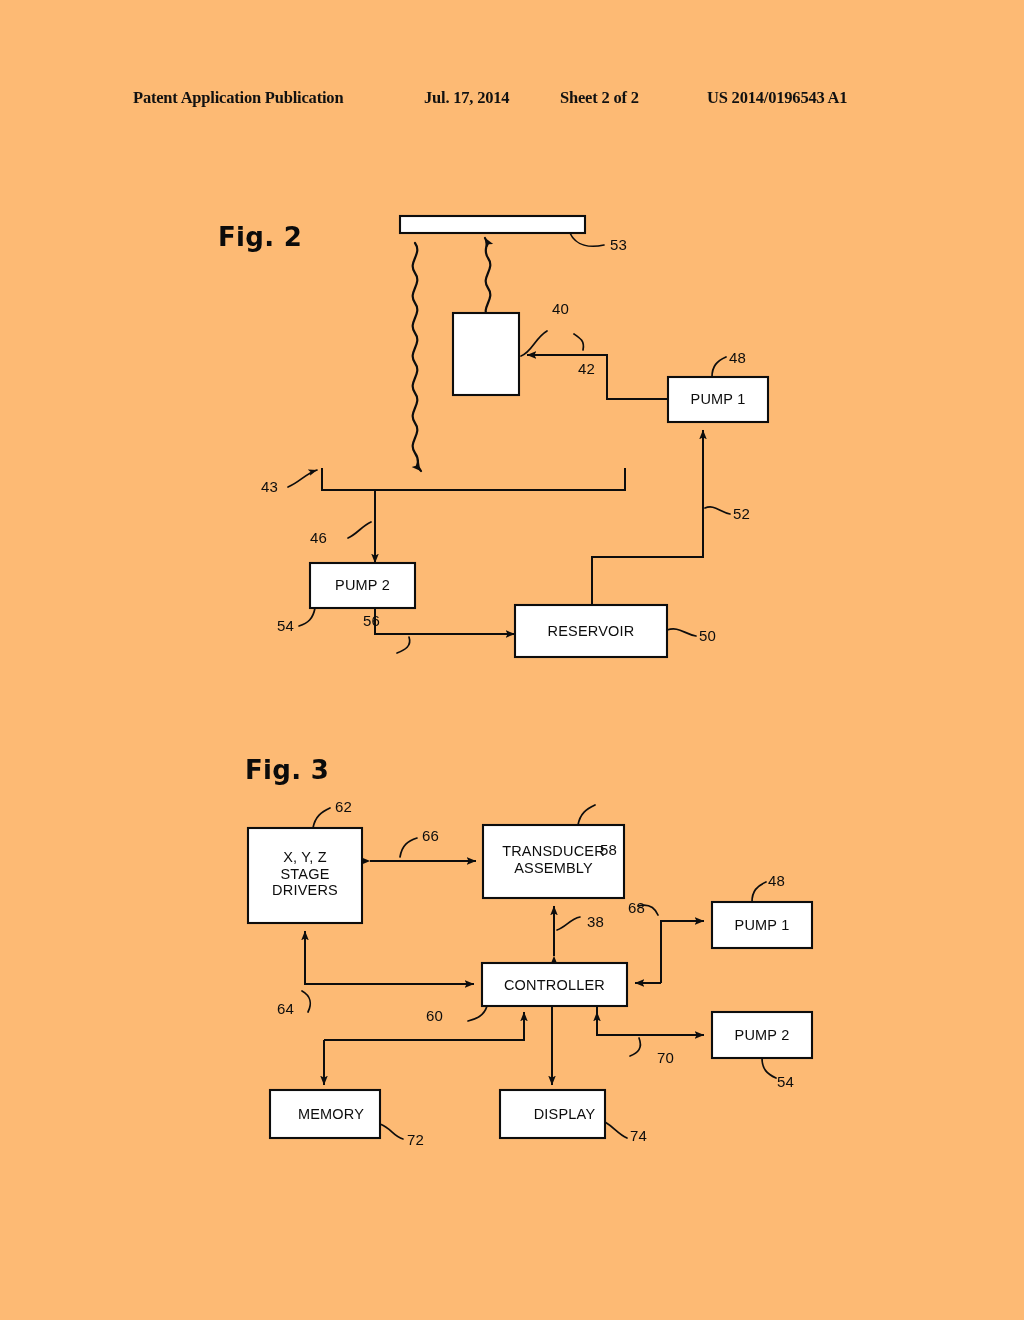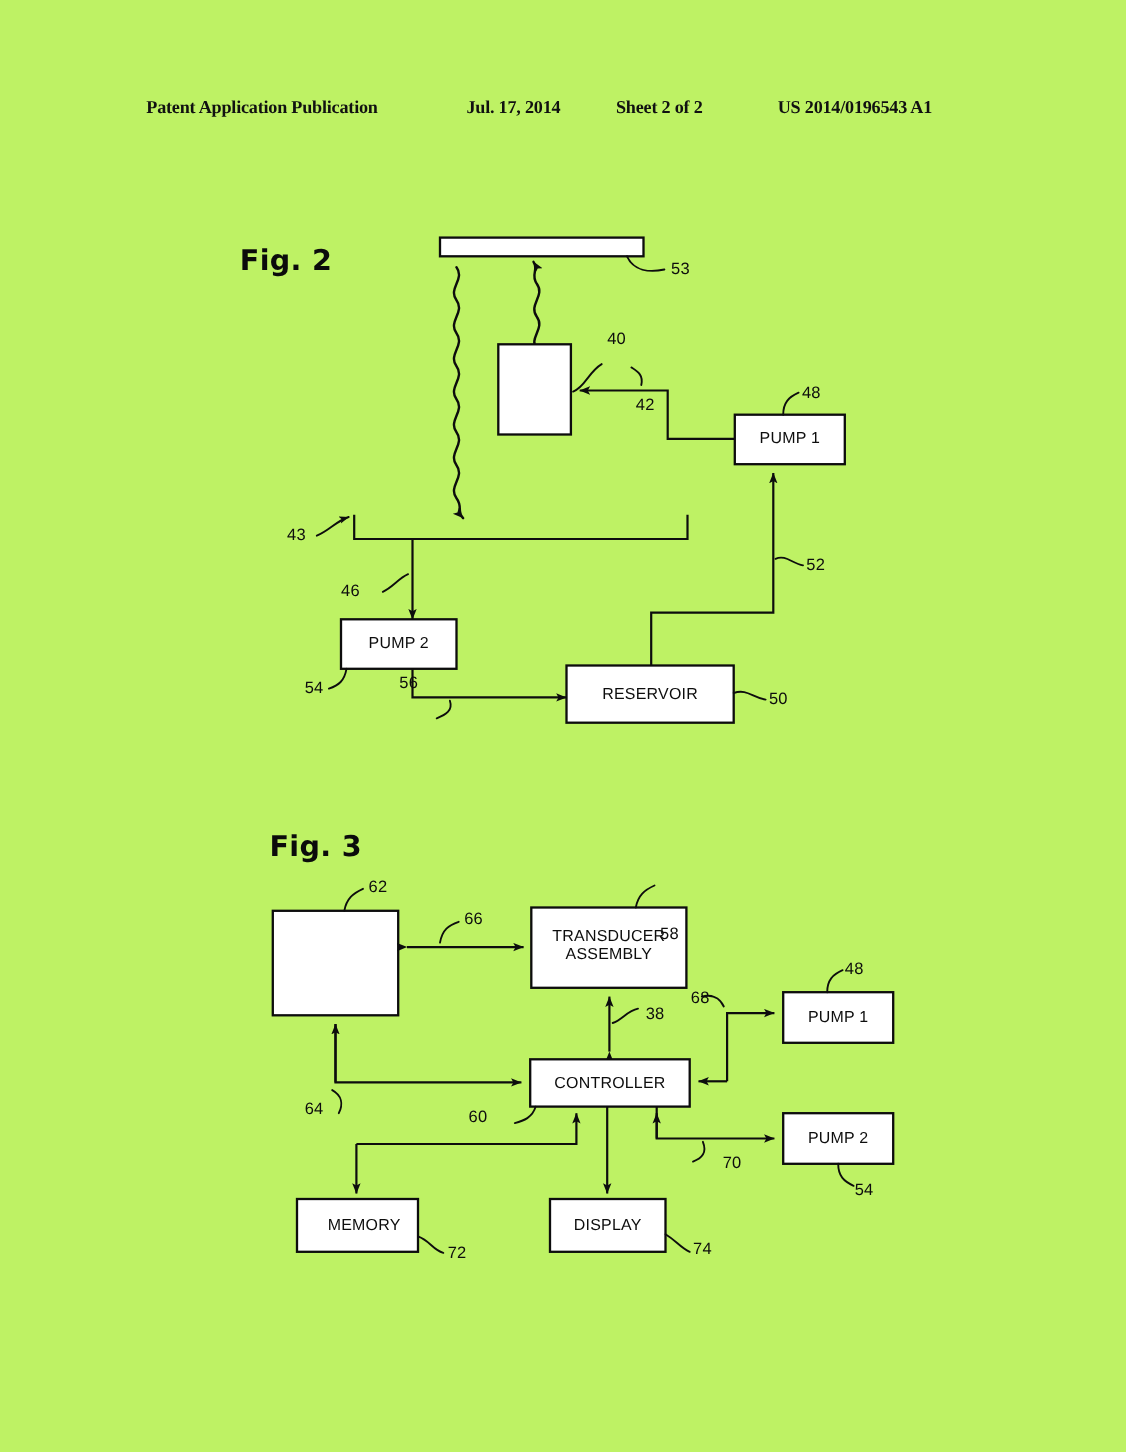--- a/index.html
+++ b/index.html
@@ -13,21 +13,21 @@
     position: relative;
     font-family: "Liberation Sans", sans-serif;
     color: #000000;
     overflow: hidden;
   }
   #sheet {
     position: absolute;
     left: 0; top: 0;
     width: 1024px;
     height: 1320px;
-    background: #bef264;
+    background: #fdba74;
   }
   .hdr {
     position: absolute;
     top: 88px;
     font-family: "Liberation Serif", serif;
     font-weight: bold;
     font-size: 16.5px;
     letter-spacing: -0.2px;
     white-space: nowrap;
     color: #111;
@@ -237,27 +237,30 @@
   <div class="refnum" style="left:552px; top:300px;">40</div>
   <div class="refnum" style="left:578px; top:344px;margin-top:16px;">42</div>
   <div class="refnum" style="left:729px; top:349px;">48</div>
   <div class="refnum" style="left:261px; top:478px;">43</div>
   <div class="refnum" style="left:733px; top:505px;">52</div>
   <div class="refnum" style="left:310px; top:529px;">46</div>
   <div class="refnum" style="left:277px; top:617px;">54</div>
   <div class="refnum" style="left:363px; top:612px;">56</div>
   <div class="refnum" style="left:699px; top:627px;">50</div>
 
+  <div class="boxtext" style="left:248px; top:849px; width:114px;">X, Y, Z
+STAGE
+DRIVERS</div>
   <div class="boxtext" style="left:483px; top:843px; width:141px;">TRANSDUCER
 ASSEMBLY</div>
   <div class="boxtext" style="left:482px; top:977px; width:145px;">CONTROLLER</div>
   <div class="boxtext" style="left:712px; top:917px; width:100px;">PUMP 1</div>
   <div class="boxtext" style="left:712px; top:1027px; width:100px;">PUMP 2</div>
   <div class="boxtext" style="left:270px; top:1106px; width:122px;">MEMORY</div>
-  <div class="boxtext" style="left:500px; top:1106px; width:105px;">DISPLAY</div>
+  <div class="boxtext" style="left:500px; top:1106px; width:105px;padding-left:12px;">DISPLAY</div>
 
   <div class="refnum" style="left:335px; top:798px;">62</div>
   <div class="refnum" style="left:422px; top:827px;">66</div>
   <div class="refnum" style="left:600px; top:797px;margin-top:44px;">58</div>
   <div class="refnum" style="left:768px; top:872px;">48</div>
   <div class="refnum" style="left:587px; top:913px;">38</div>
   <div class="refnum" style="left:628px; top:899px;">68</div>
   <div class="refnum" style="left:277px; top:1000px;">64</div>
   <div class="refnum" style="left:426px; top:1007px;">60</div>
   <div class="refnum" style="left:657px; top:1049px;">70</div>

